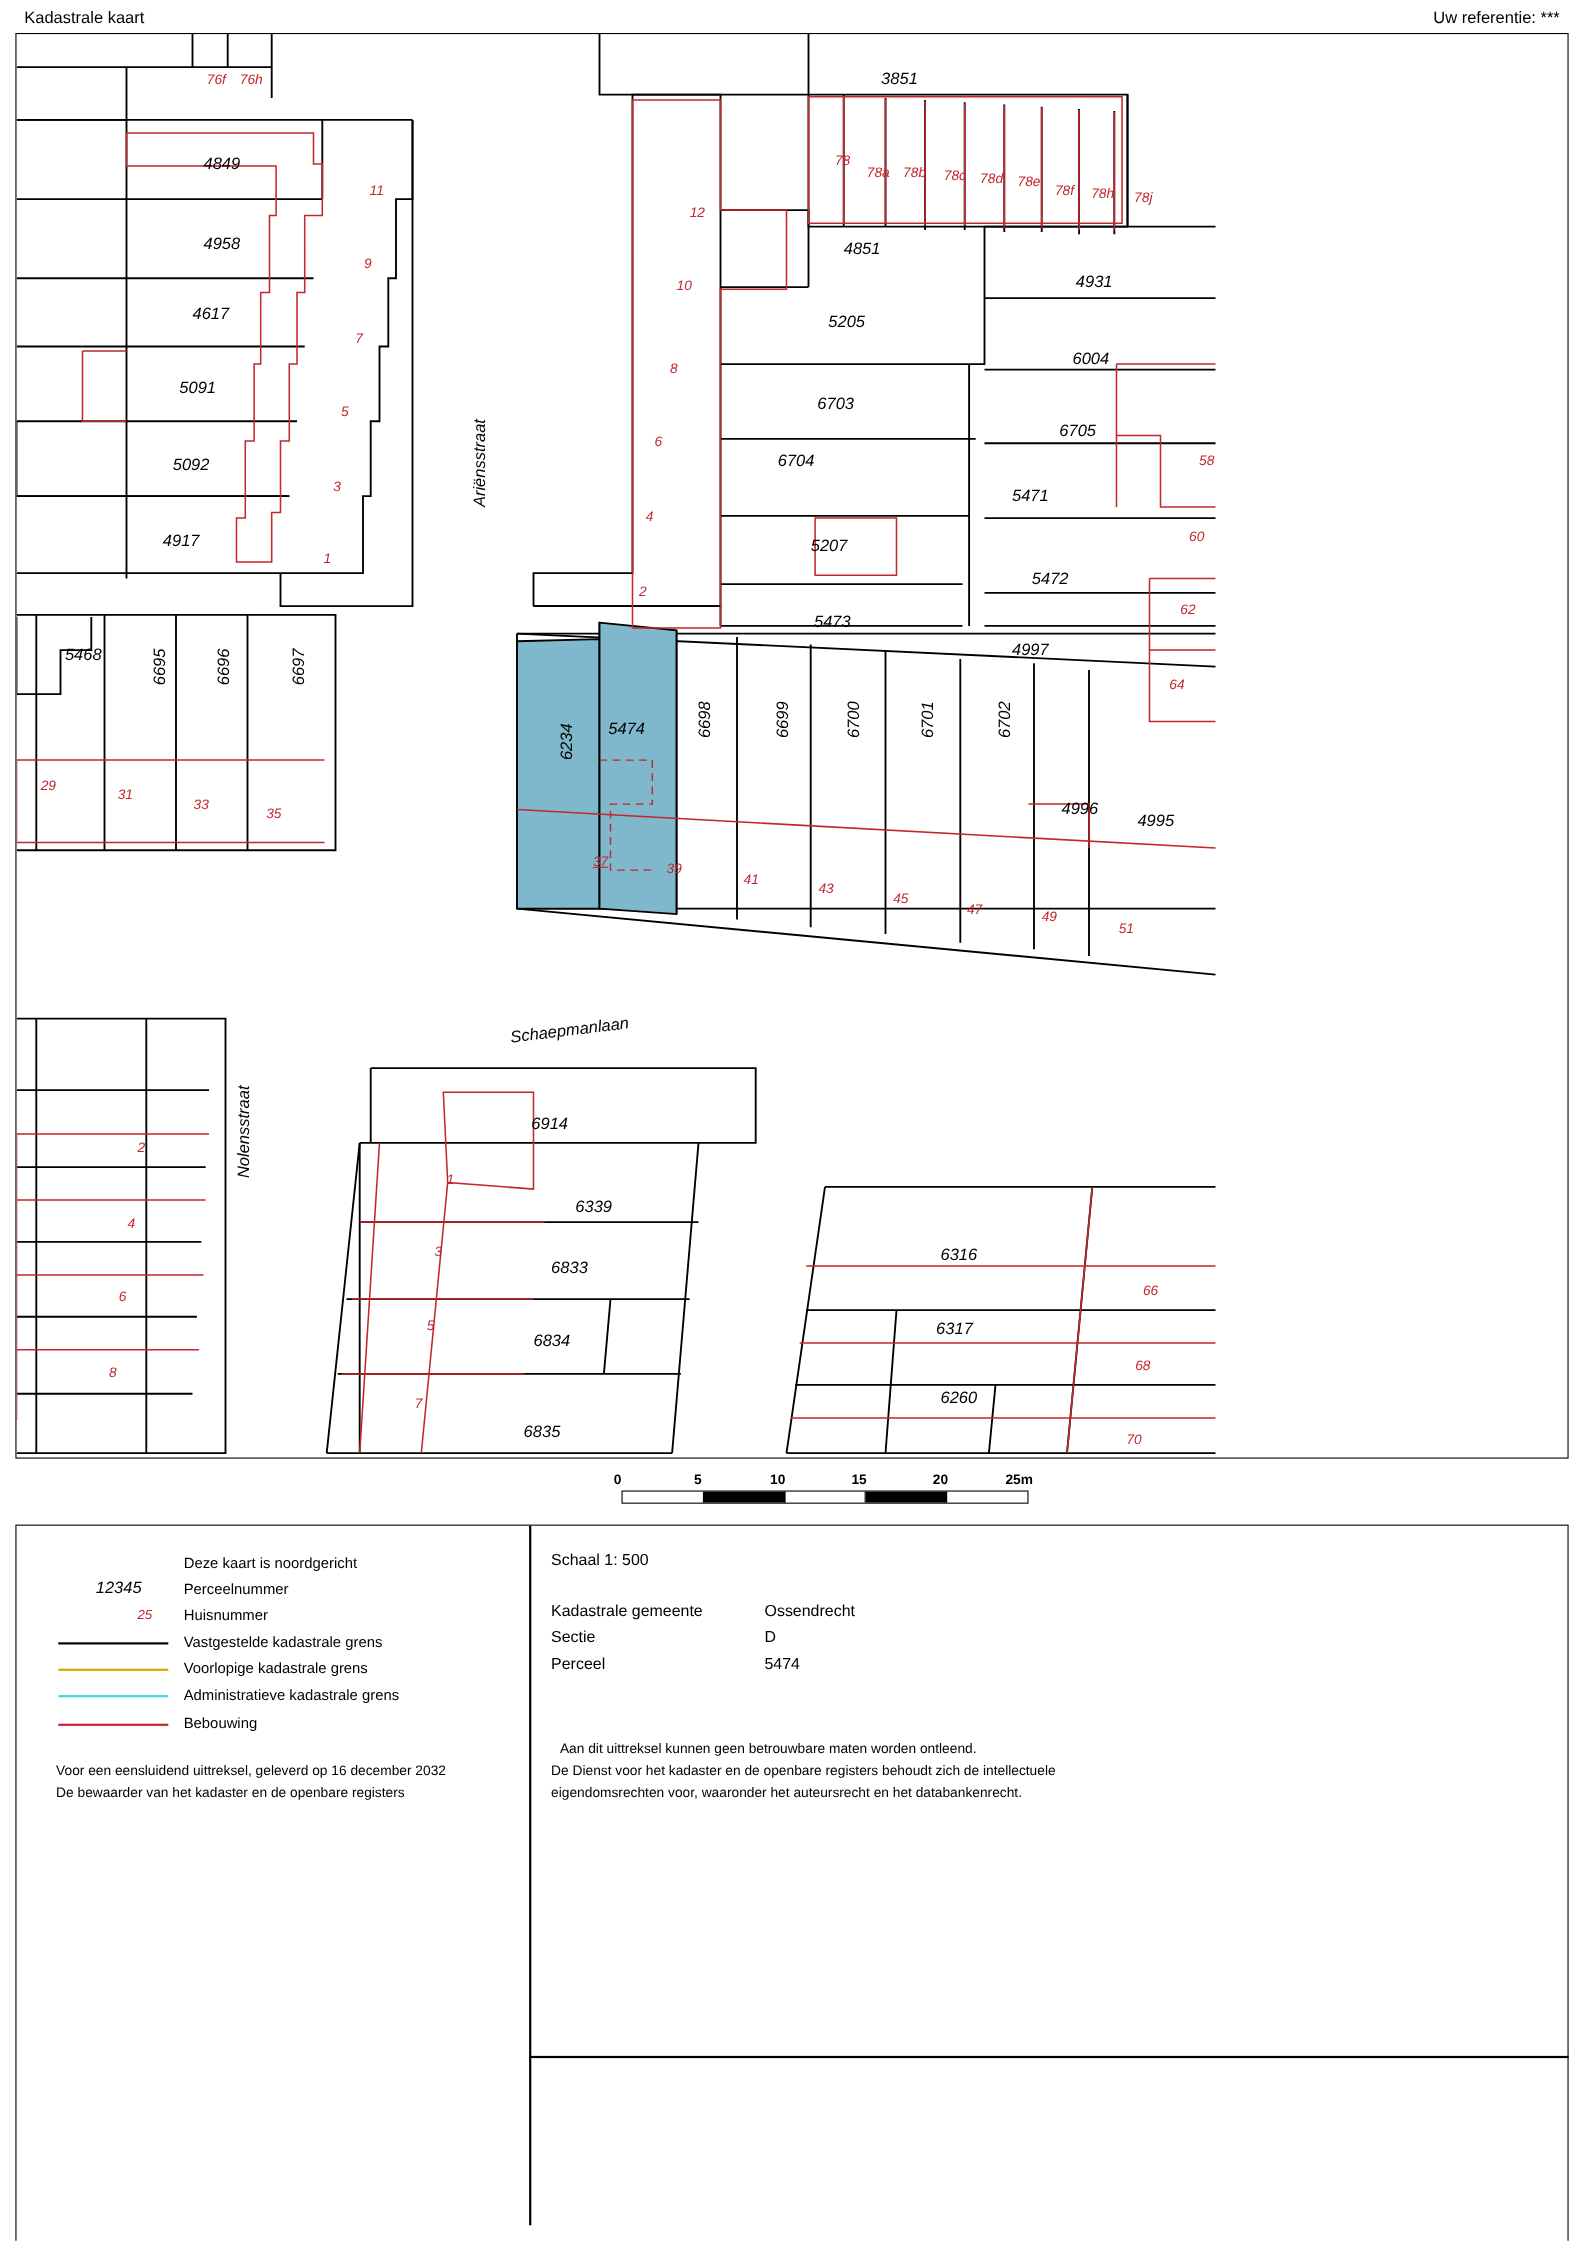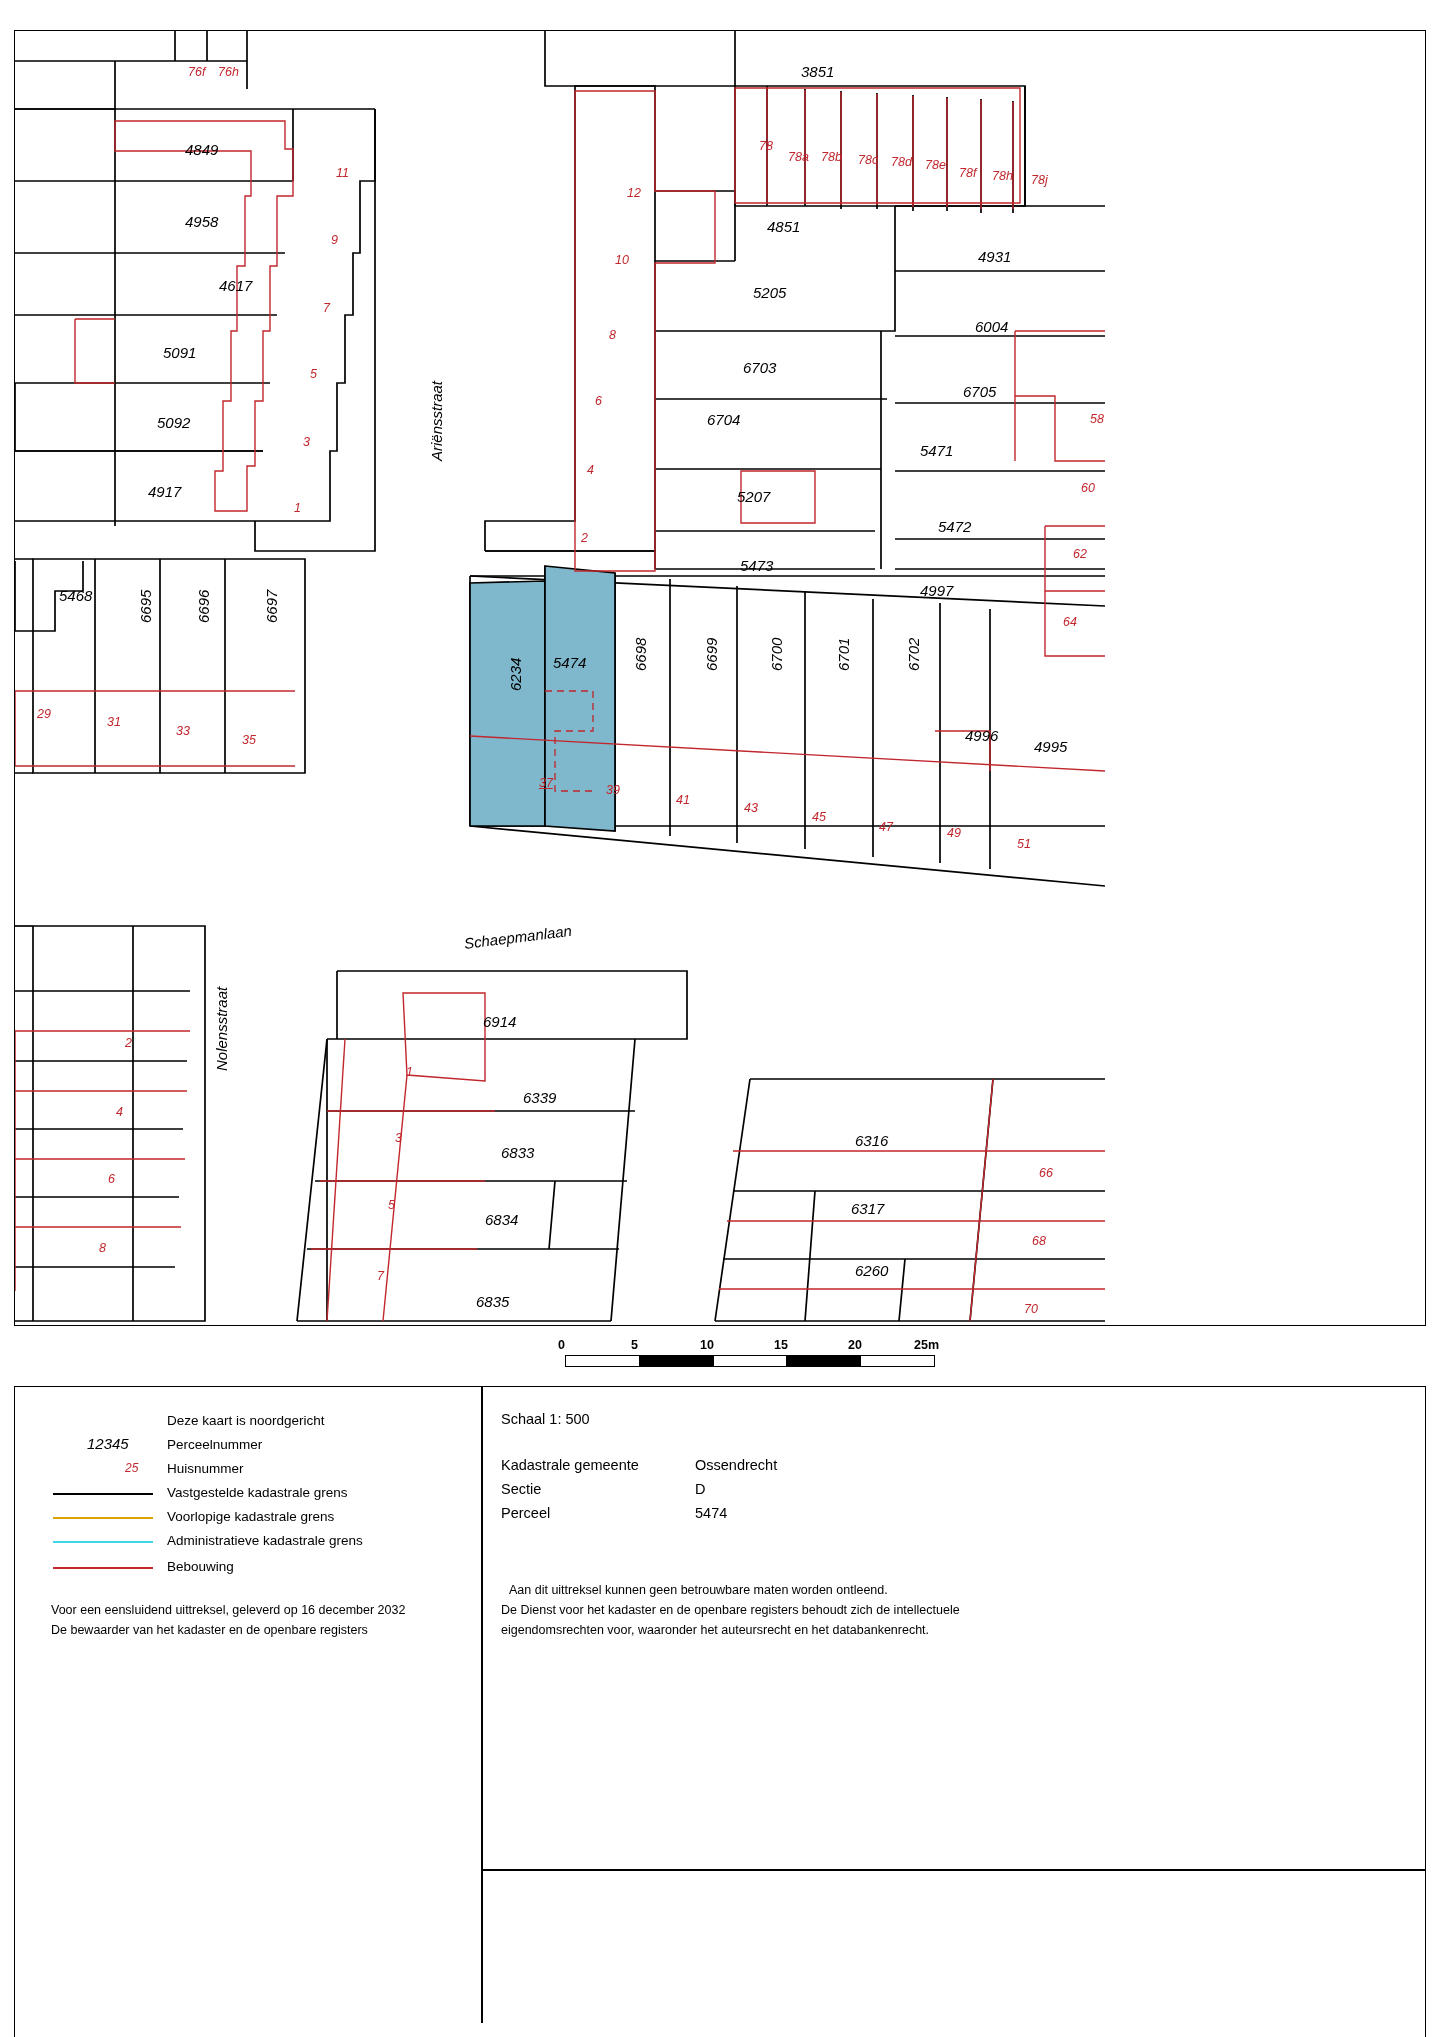--- a/index.html
+++ b/index.html
@@ -60,20 +60,24 @@
 
   
   #logo { position:absolute; left:1055px; top:22px; width:330px; height:250px; }
   #logo .word { position:absolute; left:5px; top:8px; font-size:52px; color:#1b7ea8; letter-spacing:-1px; font-family:"Liberation Sans", sans-serif; }
 </style>
 </head>
 <body>
 
 <div id="page">
 
+  <div class="hdr">
+    <div class="left">Kadastrale kaart</div>
+    <div class="right">Uw referentie: ***</div>
+  </div>
 
   <div id="mapframe">
     <svg id="mapsvg" width="1409" height="1293" viewBox="0 0 1409 1293">
       <g id="blk" fill="none" stroke="#000" stroke-width="1.7">
 
         <path d="M0 30 H160 M160 0 V30 M160 30 H192 M192 0 V30 M192 30 H232 M232 0 V58"></path>
         <path d="M0 78 H100 L100 30"></path>
         <path d="M0 78 H360"></path>
         <path d="M100 78 V495"></path>
         <path d="M0 150 H278"></path>
@@ -190,21 +194,21 @@
       </g>
     </svg>
 
     <div class="lbl street" style="left:413px; top:430px; transform:rotate(-90deg); transform-origin:0 0;">Ariënsstraat</div>
     <div class="lbl street" style="left:448px; top:904px; transform:rotate(-7deg); transform-origin:0 0;">Schaepmanlaan</div>
     <div class="lbl street" style="left:198px; top:1040px; transform:rotate(-90deg); transform-origin:0 0;">Nolensstraat</div>
 
     <div id="parcel-labels">
         <div class="lbl pnum" style="left: 170px; top: 110px;">4849</div>
         <div class="lbl pnum" style="left: 170px; top: 182px;">4958</div>
-        <div class="lbl pnum" style="left: 160px; top: 246px; margin-left: 44px;">4617</div>
+        <div class="lbl pnum" style="left: 160px; top: 246px;">4617</div>
         <div class="lbl pnum" style="left: 148px; top: 313px;">5091</div>
         <div class="lbl pnum" style="left: 142px; top: 383px;">5092</div>
         <div class="lbl pnum" style="left: 133px; top: 452px;">4917</div>
         <div class="lbl pnum" style="left: 44px; top: 556px;">5468</div>
         <div class="lbl pnum" style="left: 122px; top: 592px; transform: rotate(-90deg); transform-origin: 0px 0px;">6695</div>
         <div class="lbl pnum" style="left: 180px; top: 592px; transform: rotate(-90deg); transform-origin: 0px 0px;">6696</div>
         <div class="lbl pnum" style="left: 248px; top: 592px; transform: rotate(-90deg); transform-origin: 0px 0px;">6697</div>
         <div class="lbl pnum" style="left: 786px; top: 32px;">3851</div>
         <div class="lbl pnum" style="left: 752px; top: 187px;">4851</div>
         <div class="lbl pnum" style="left: 738px; top: 253px;">5205</div>

